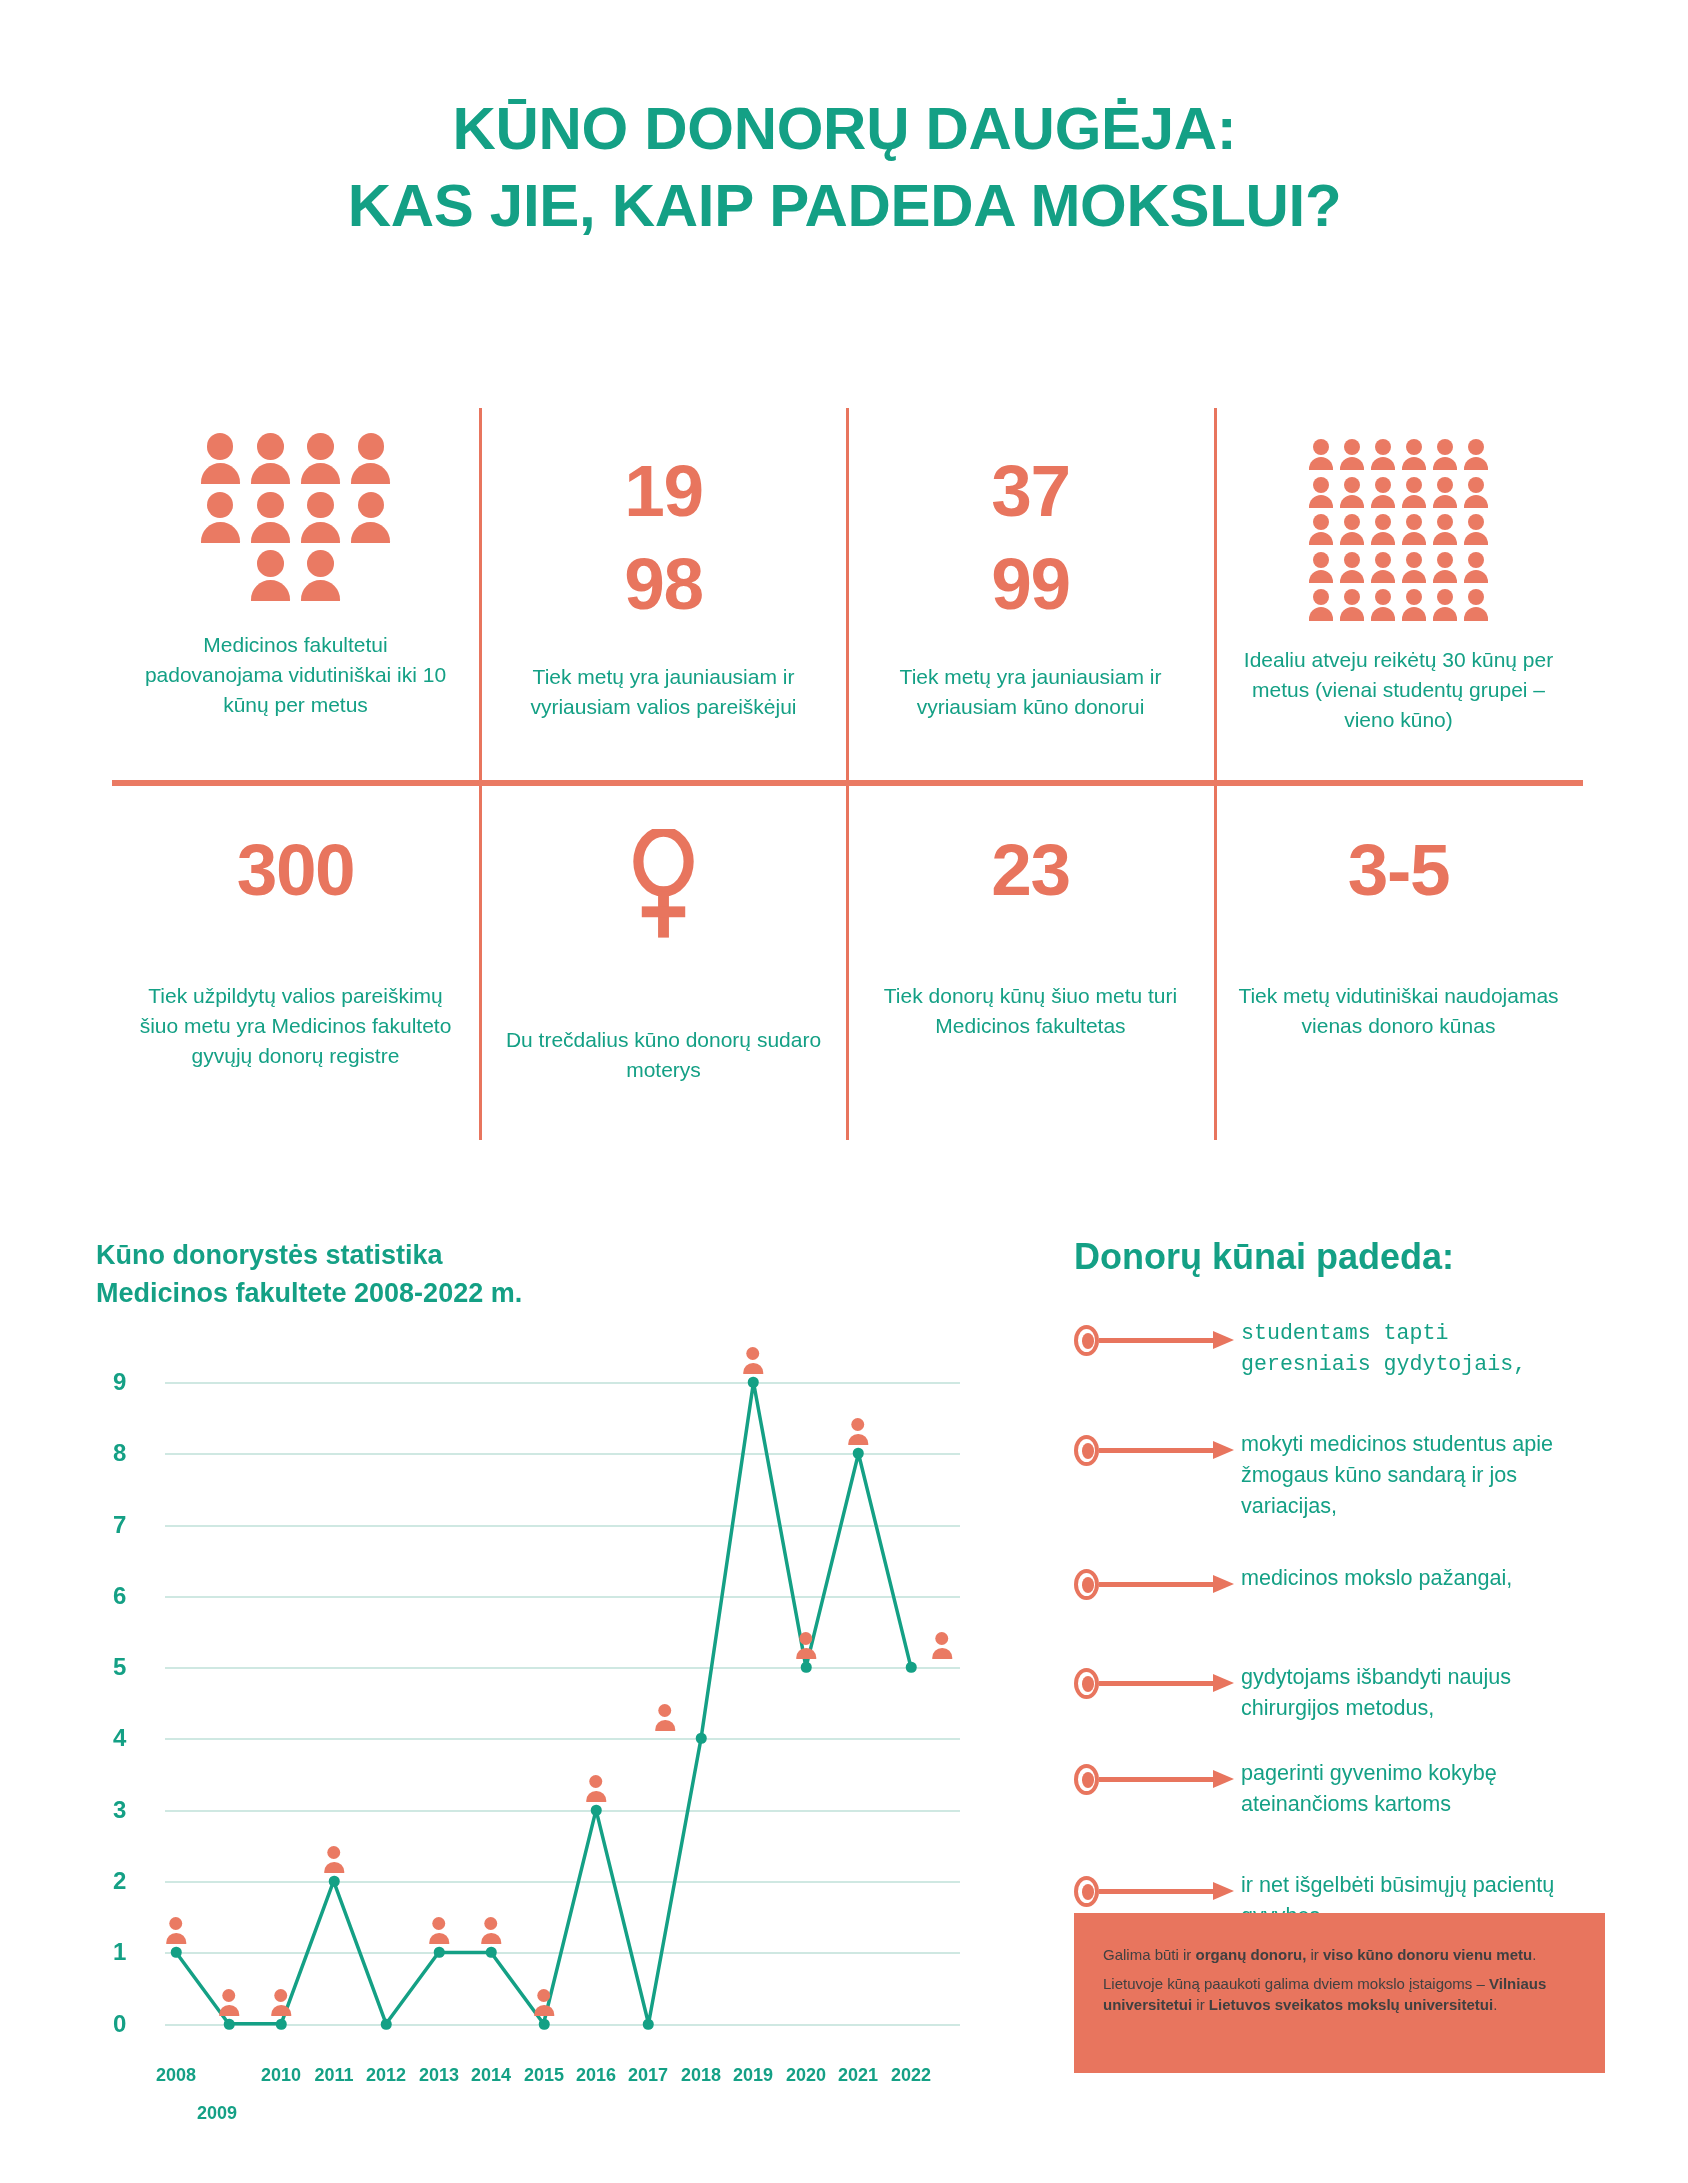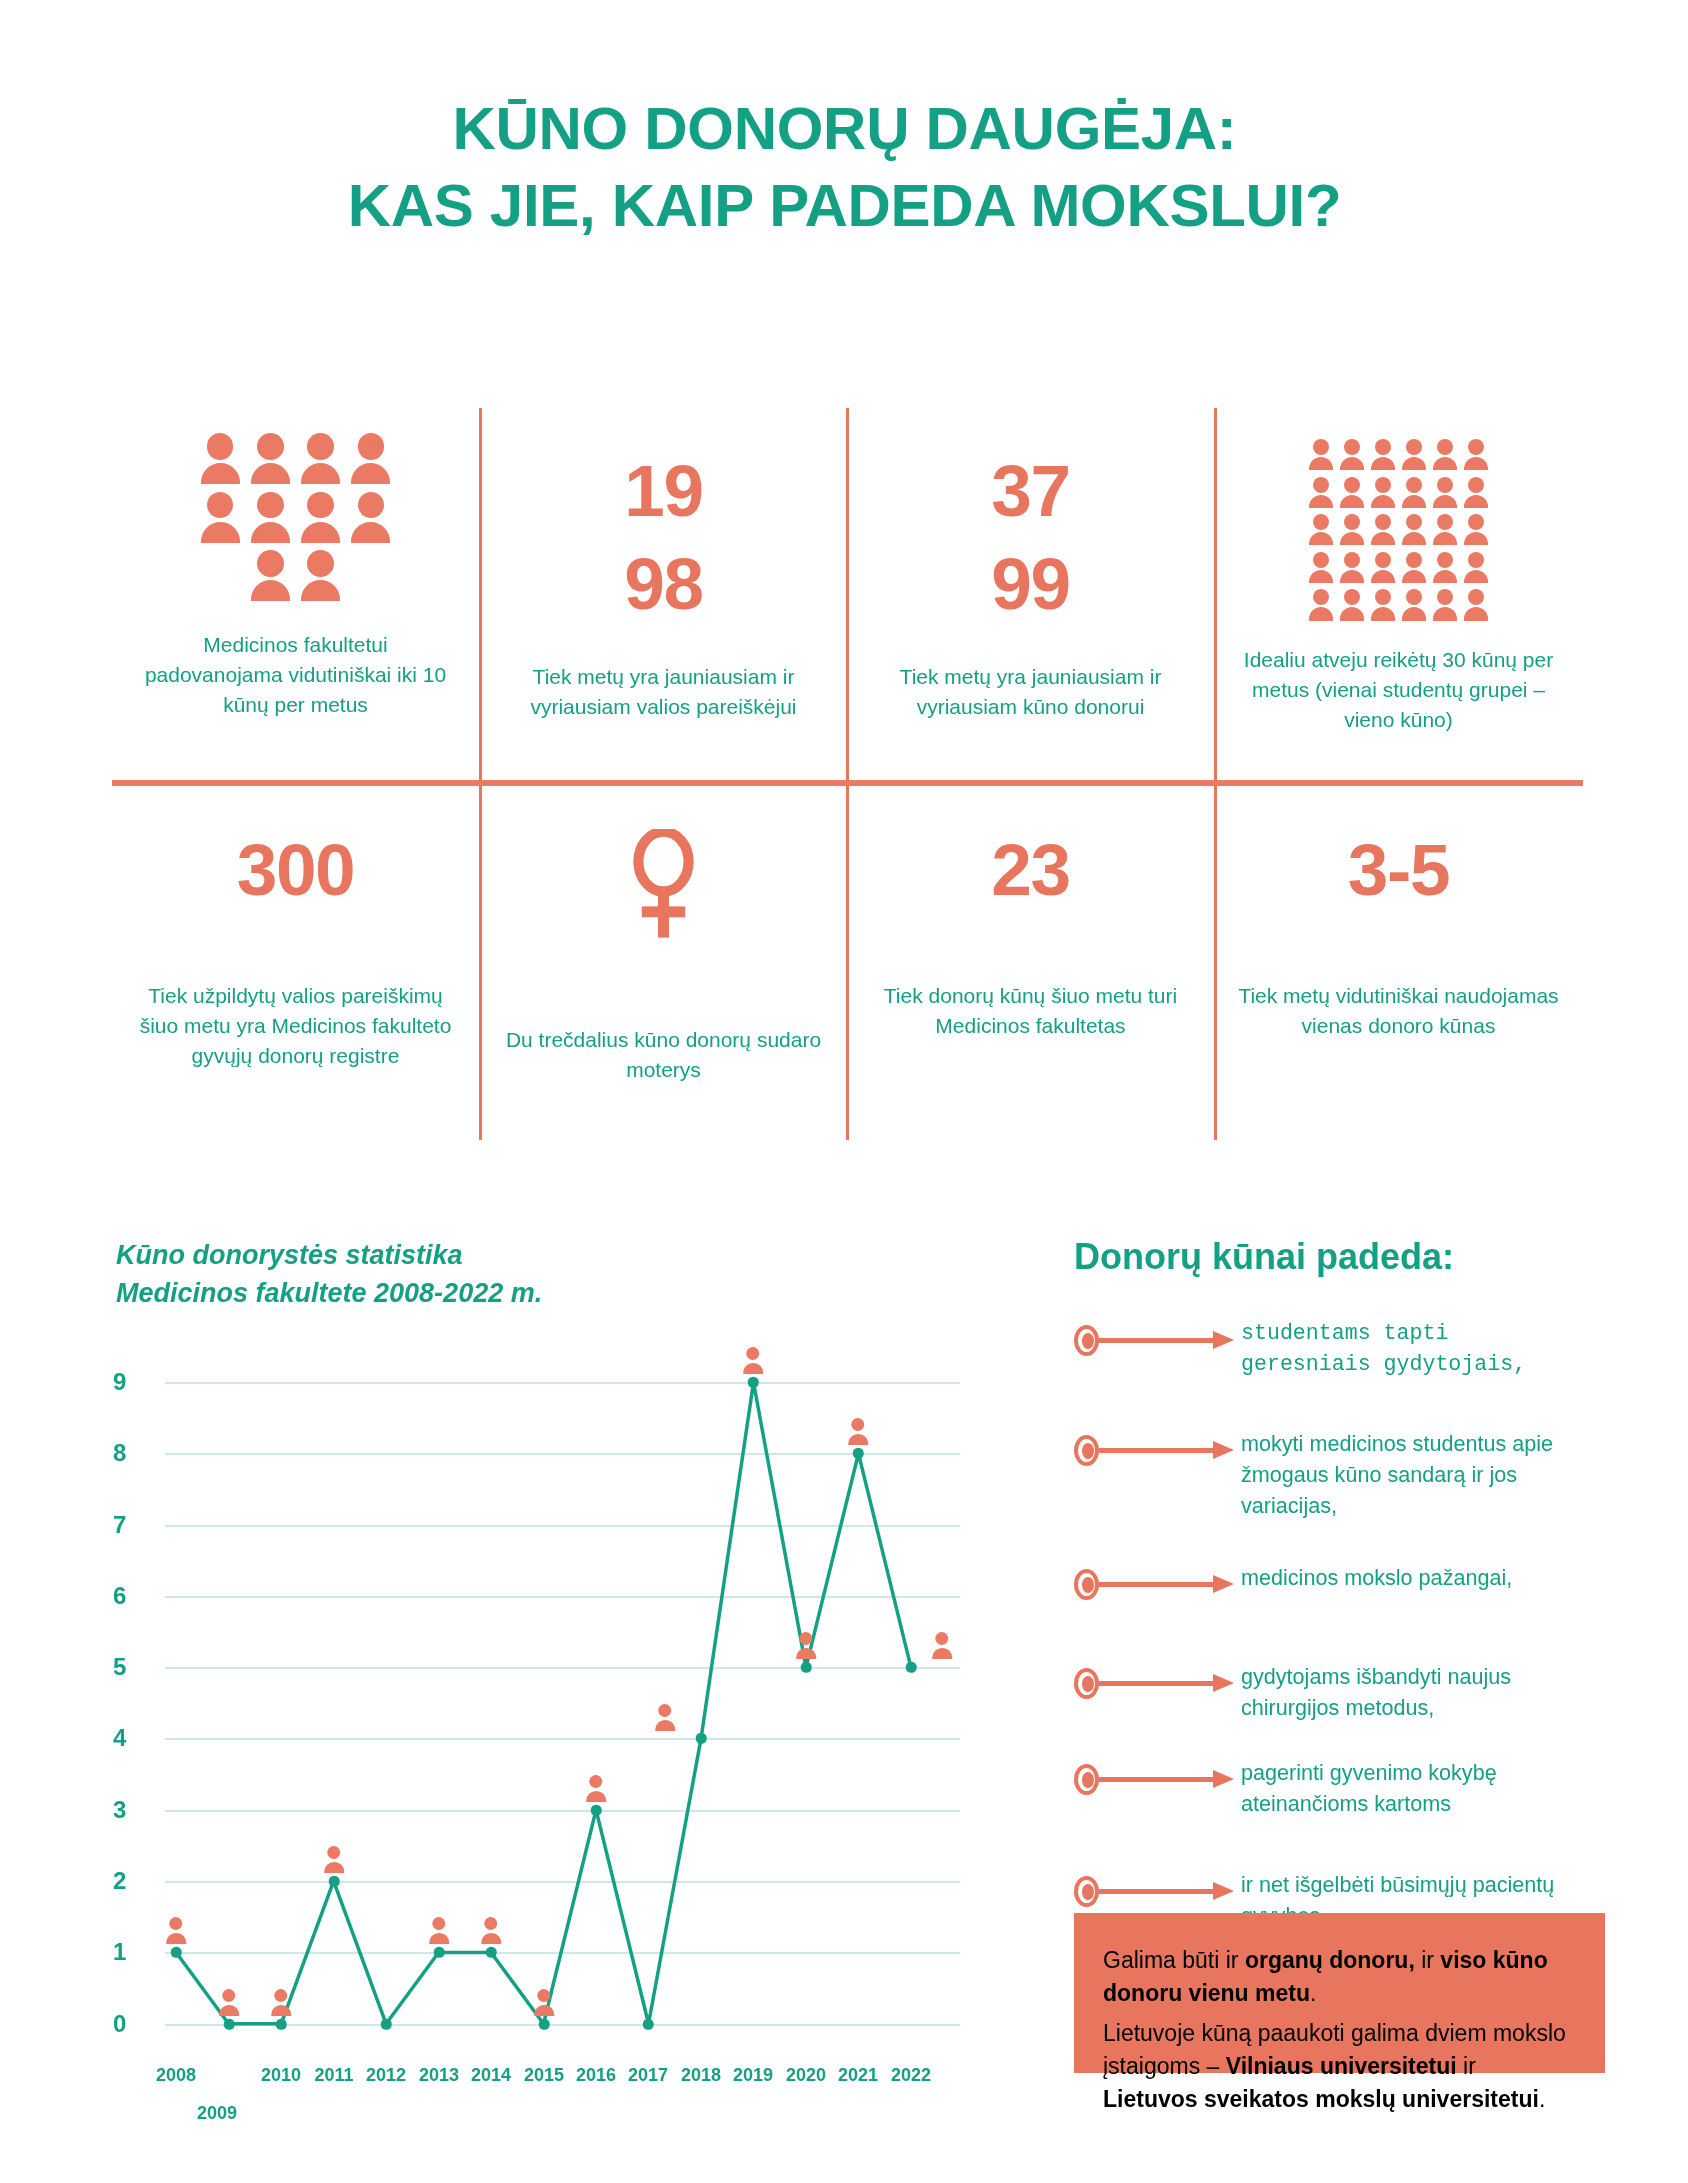--- a/index.html
+++ b/index.html
@@ -61,22 +61,22 @@
   
   .ppl-b .person{width:24px;margin:0 3.5px 6.3px;}
   .ppl-b .head{width:16px;height:16px;}
   .ppl-b .body{width:24px;height:13.2px;border-radius:12px 12px 0 0;margin-top:2.1px;}
 
   
   .venus{width:91px;height:112px;}
 
   
   #chart-title{
-    position:absolute;left:116px;top:1236px;width:628px;
-    color:var(--teal);font-weight:bold;font-size:27px;line-height:1.42;font-style:italic;
+    position:absolute;left:96px;top:1236px;width:628px;
+    color:var(--teal);font-weight:bold;font-size:27px;line-height:1.42;
   }
   #chart{
     position:absolute;left:112px;top:1367px;width:858px;height:739px;
   }
   #plot{position:absolute;left:53px;top:15.3px;width:795px;height:642px;}
   .gridline{position:absolute;left:0;width:795px;height:1.4px;background:var(--grid);}
   .ytick{
     position:absolute;left:0;width:40px;text-align:left;
     color:var(--teal);font-weight:bold;font-size:24px;transform:translateY(-50%);
   }
@@ -117,21 +117,21 @@
   }
   .benefit .btext{
     color:var(--teal);font-size:21.6px;line-height:1.44;width:335px;
   }
 
   
   #callout{
     position:absolute;left:1074px;top:1913px;width:531px;height:160px;
     background:var(--coral);padding:31px 29px 0 29px;
   }
-  #callout p{color:#000000;font-size:23px;line-height:1.44;}
+  #callout p{color:#404040;font-size:15px;line-height:1.44;}
   #callout p+p{margin-top:7px;}
   #callout b{font-weight:bold;}
 </style>
 </head>
 <body>
 
 <div id="title">
   <span class="tl">KŪNO DONORŲ DAUGĖJA:</span>
   <span class="tl">KAS JIE, KAIP PADEDA MOKSLUI?</span>
 </div>

